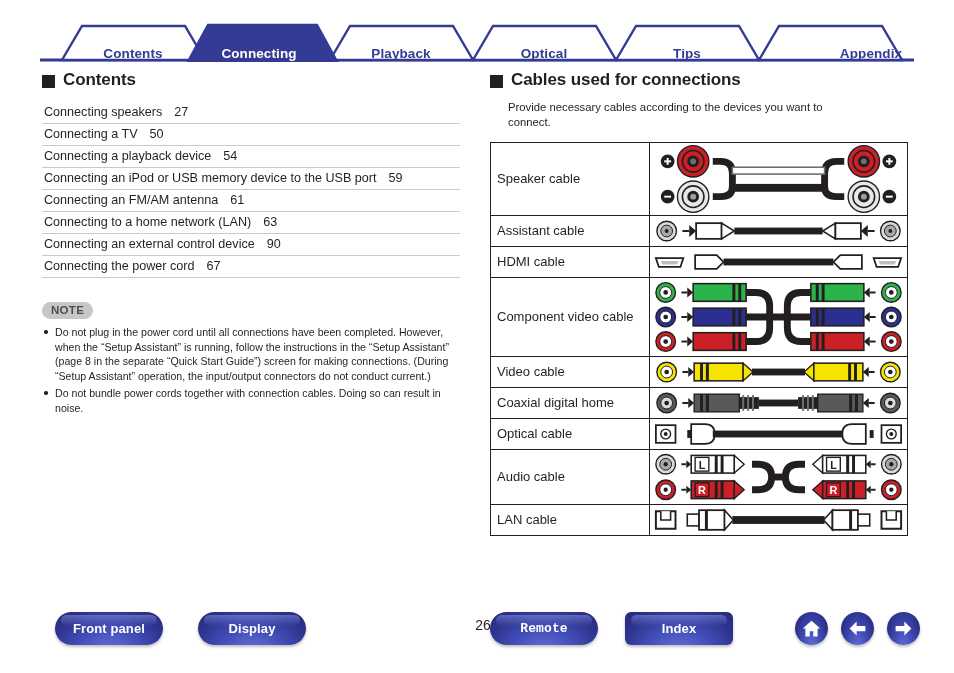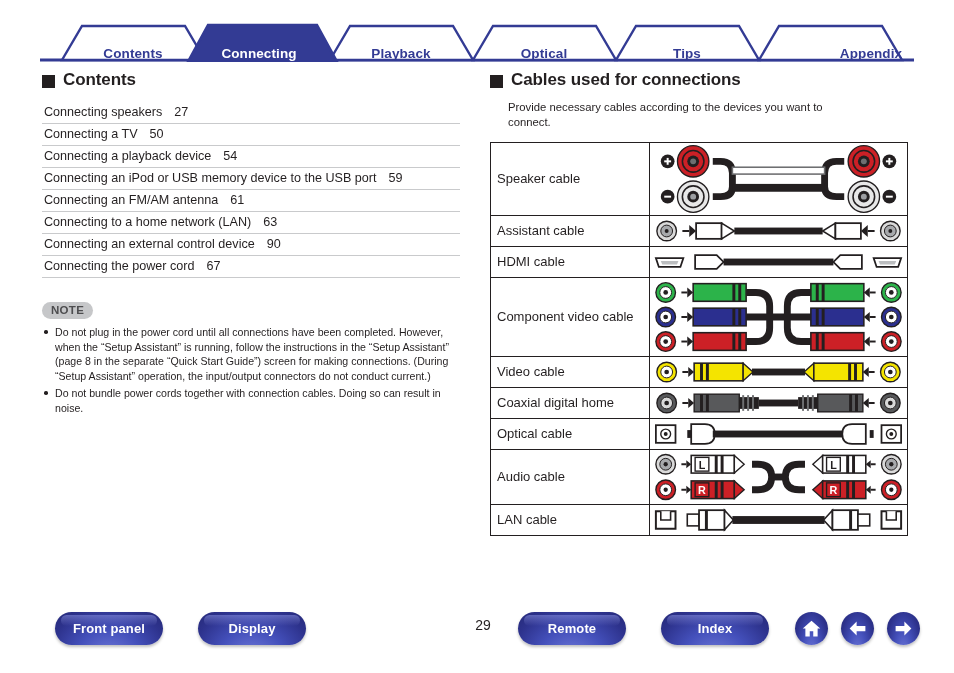--- a/index.html
+++ b/index.html
@@ -561,24 +561,24 @@
       </td>
     </tr>
   </tbody>
     </table>
 </div>
 
 <div class="bottom">
   <div class="pill" style="left:47px;width:108px;">Front panel</div>
   <div class="pill" style="left:190px;width:108px;">Display</div>
 
-  <div class="pagenum">29</div>
-
-  <div class="pill" style="left:510px;width:108px;">Remote</div>
-  <div class="pill" style="left:653px;width:108px;">Index</div>
+  <div class="pagenum">26</div>
+
+  <div class="pill" style="left:482px;width:108px;font-family:Liberation Mono, monospace;">Remote</div>
+  <div class="pill" style="left:617px;width:108px;border-radius:6px;">Index</div>
 
   <div class="circbtn" style="left:787px;">
     <svg width="21" height="21" viewBox="0 0 24 24">
       <path d="M12 3 L22 12 h-3 v9 h-5 v-6 h-4 v6 h-5 v-9 h-3 z" fill="#ffffff"></path>
     </svg>
   </div>
   <div class="circbtn" style="left:833px;">
     <svg width="21" height="21" viewBox="0 0 24 24">
       <path d="M11 4 L3 12 l8 8 v-5 h10 v-6 h-10 z" fill="#ffffff"></path>
     </svg>

